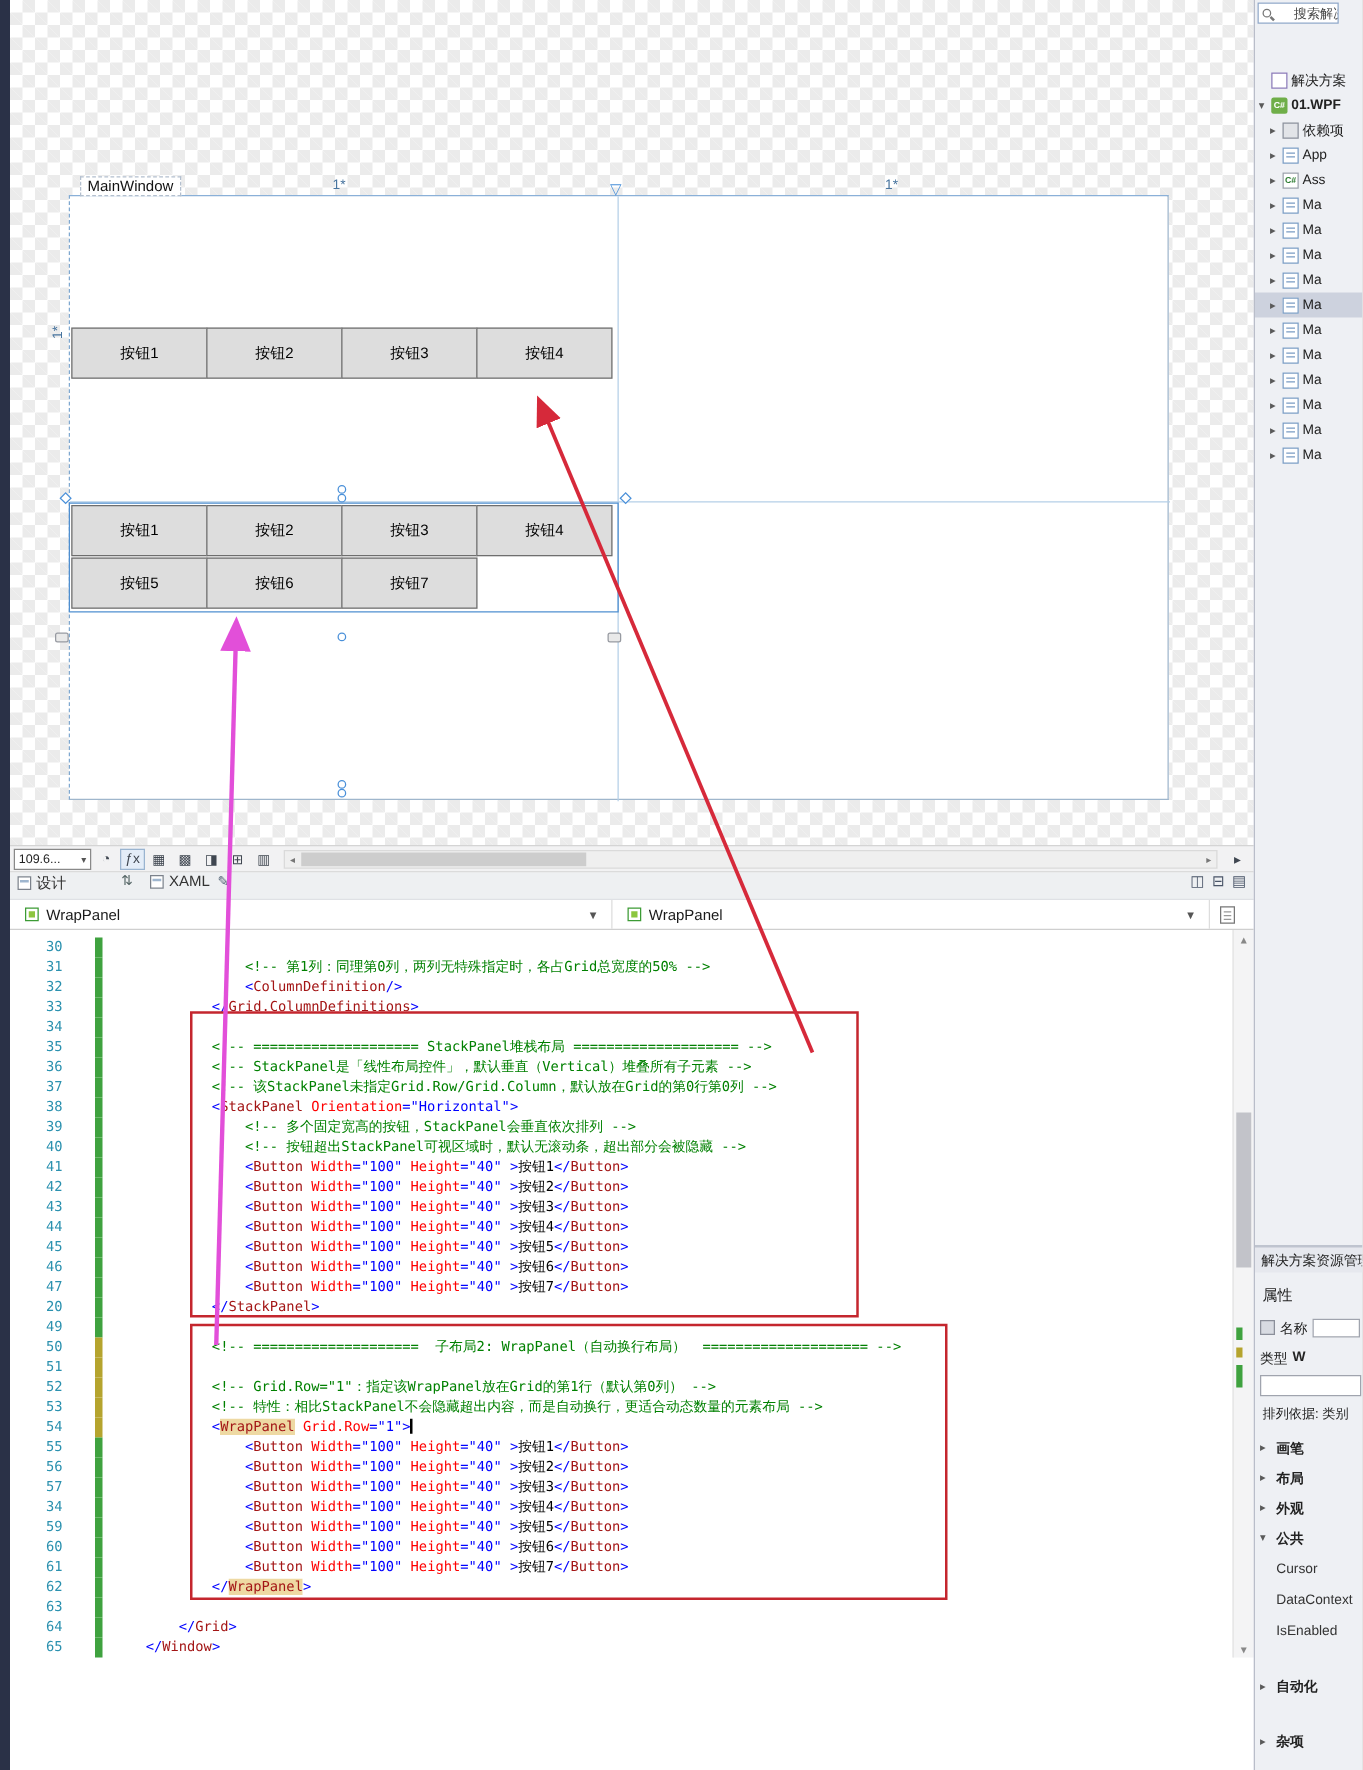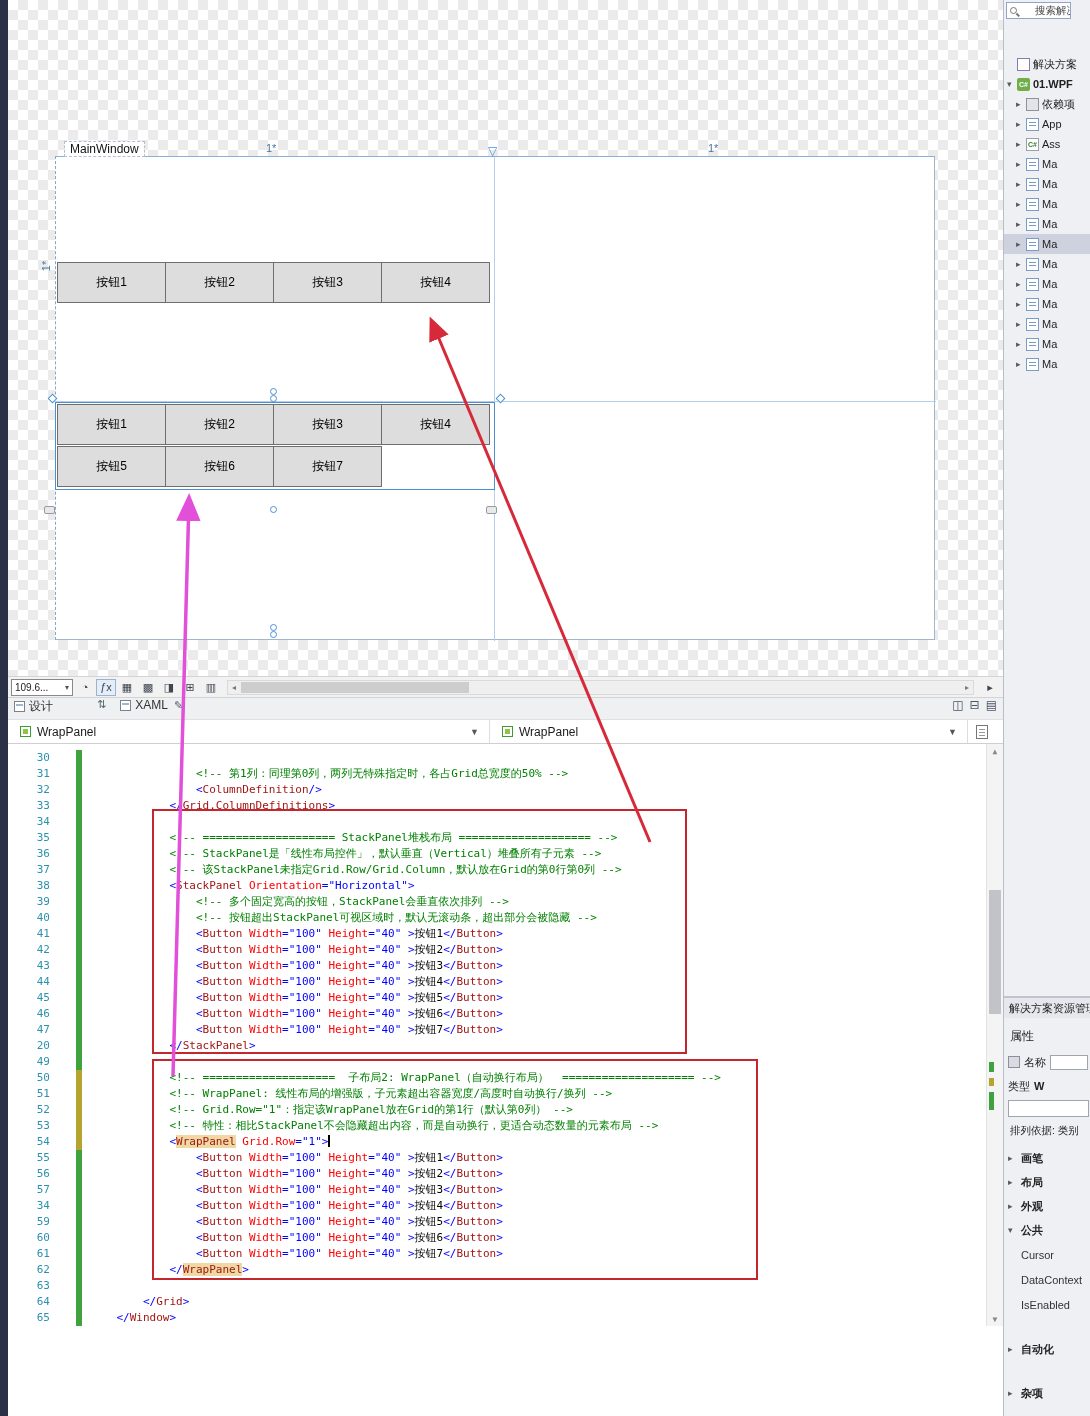--- a/index.html
+++ b/index.html
@@ -326,21 +326,20 @@
           <span class="code"></span>
         </div>
         <div class="code-line">
           <span class="ln">50</span>
           <span class="chg y"></span>
           <span class="code">            <span class="tok-c">&lt;!-- ====================  子布局2: WrapPanel（自动换行布局）  ==================== --&gt;</span></span>
         </div>
         <div class="code-line">
           <span class="ln">51</span>
           <span class="chg y"></span>
-          <span class="code">            <span class="tok-c">&lt;!-- WrapPanel: 线性布局的增强版，子元素超出容器宽度/高度时自动换行/换列 --&gt;</span></span>
         </div>
         <div class="code-line">
           <span class="ln">52</span>
           <span class="chg y"></span>
           <span class="code">            <span class="tok-c">&lt;!-- Grid.Row="1"：指定该WrapPanel放在Grid的第1行（默认第0列） --&gt;</span></span>
         </div>
         <div class="code-line">
           <span class="ln">53</span>
           <span class="chg y"></span>
           <span class="code">            <span class="tok-c">&lt;!-- 特性：相比StackPanel不会隐藏超出内容，而是自动换行，更适合动态数量的元素布局 --&gt;</span></span>

